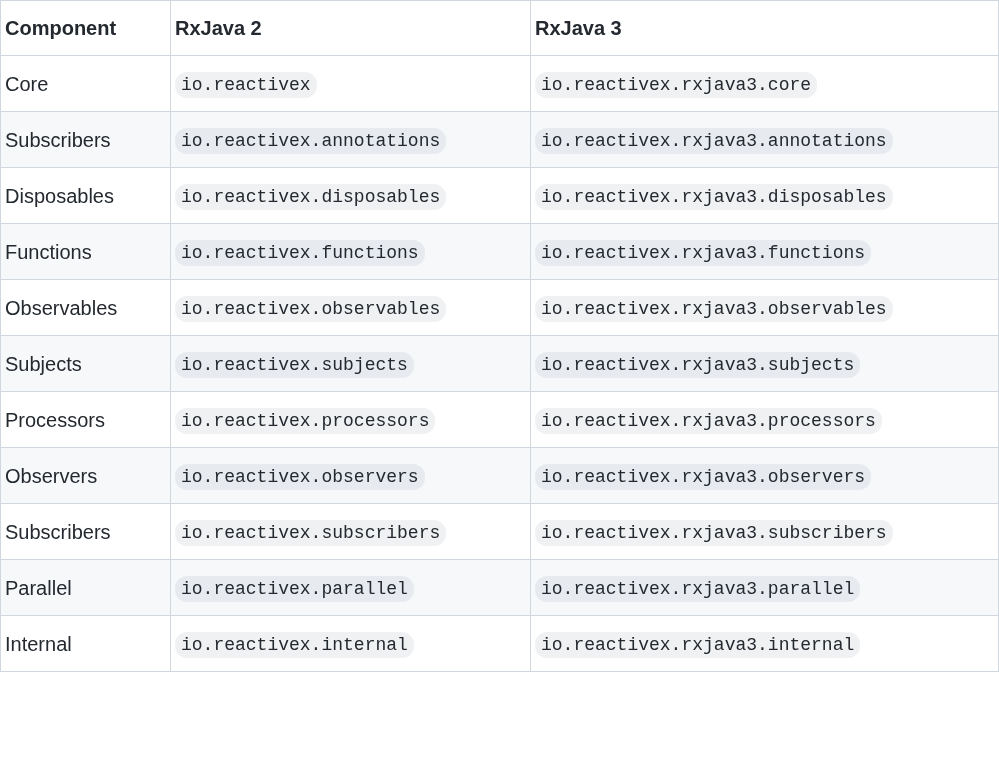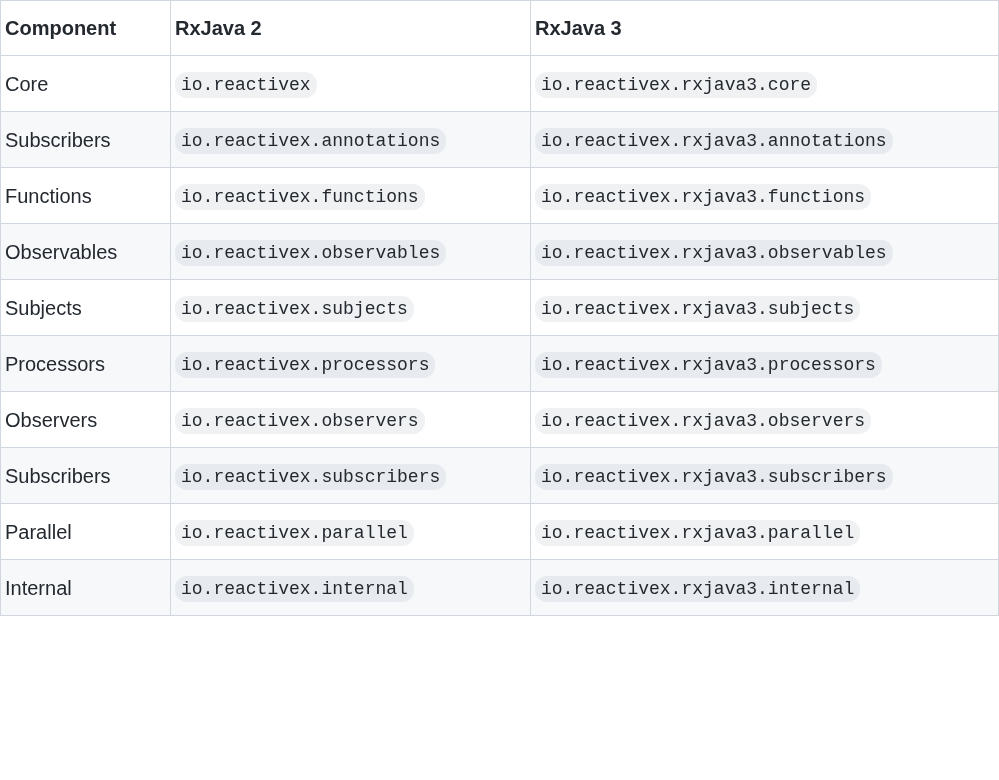--- a/index.html
+++ b/index.html
@@ -73,20 +73,25 @@
           <td class="col-component">Core</td>
           <td class="col-v2"><code>io.reactivex</code></td>
           <td><code>io.reactivex.rxjava3.core</code></td>
         </tr>
         <tr>
           <td class="col-component">Subscribers</td>
           <td class="col-v2"><code>io.reactivex.annotations</code></td>
           <td><code>io.reactivex.rxjava3.annotations</code></td>
         </tr>
         <tr>
+          <td class="col-component">Disposables</td>
+          <td class="col-v2"><code>io.reactivex.disposables</code></td>
+          <td><code>io.reactivex.rxjava3.disposables</code></td>
+        </tr>
+        <tr>
           <td class="col-component">Functions</td>
           <td class="col-v2"><code>io.reactivex.functions</code></td>
           <td><code>io.reactivex.rxjava3.functions</code></td>
         </tr>
         <tr>
           <td class="col-component">Observables</td>
           <td class="col-v2"><code>io.reactivex.observables</code></td>
           <td><code>io.reactivex.rxjava3.observables</code></td>
         </tr>
         <tr>

